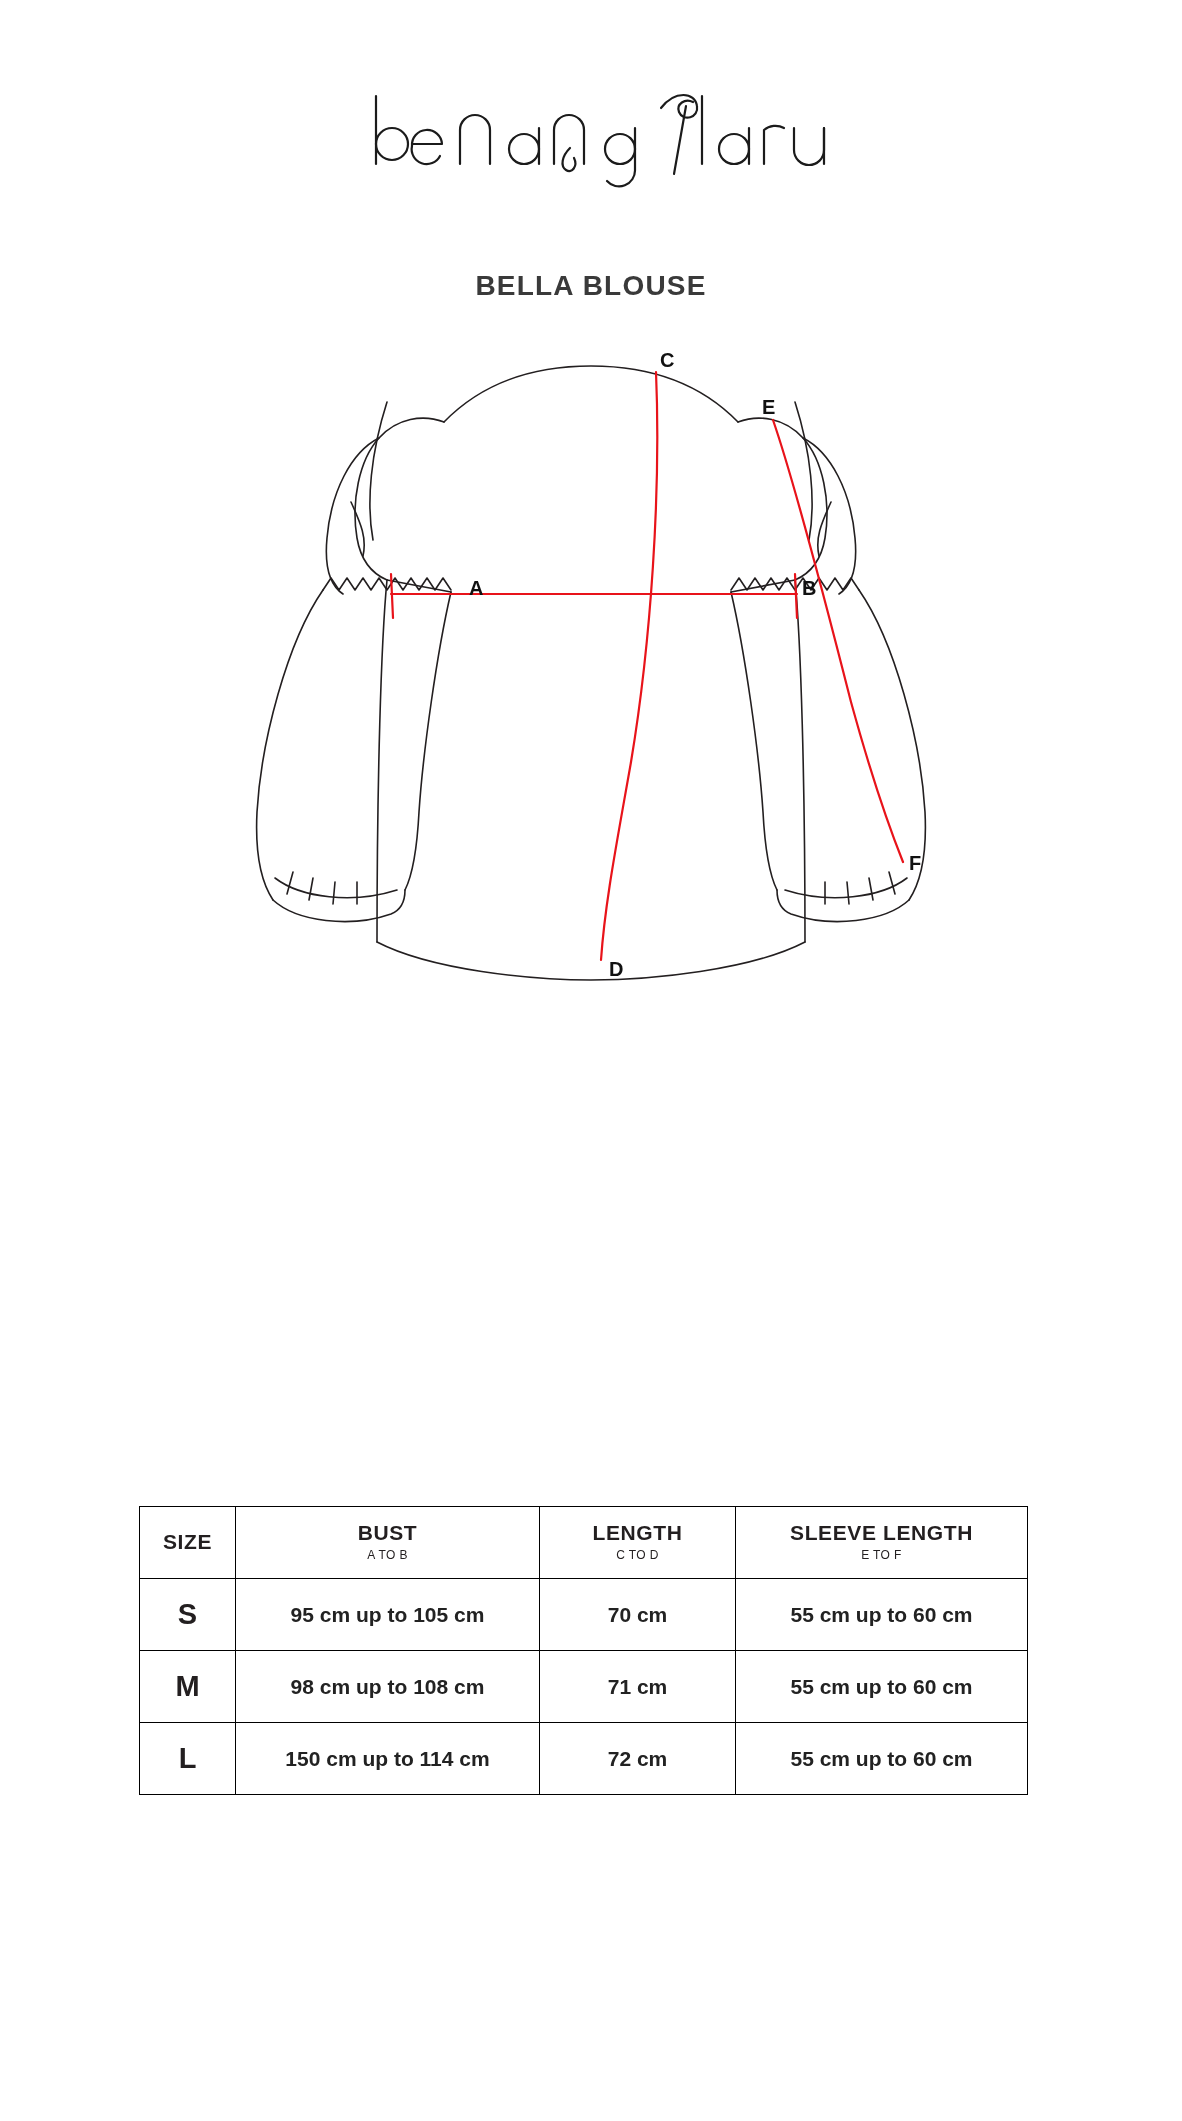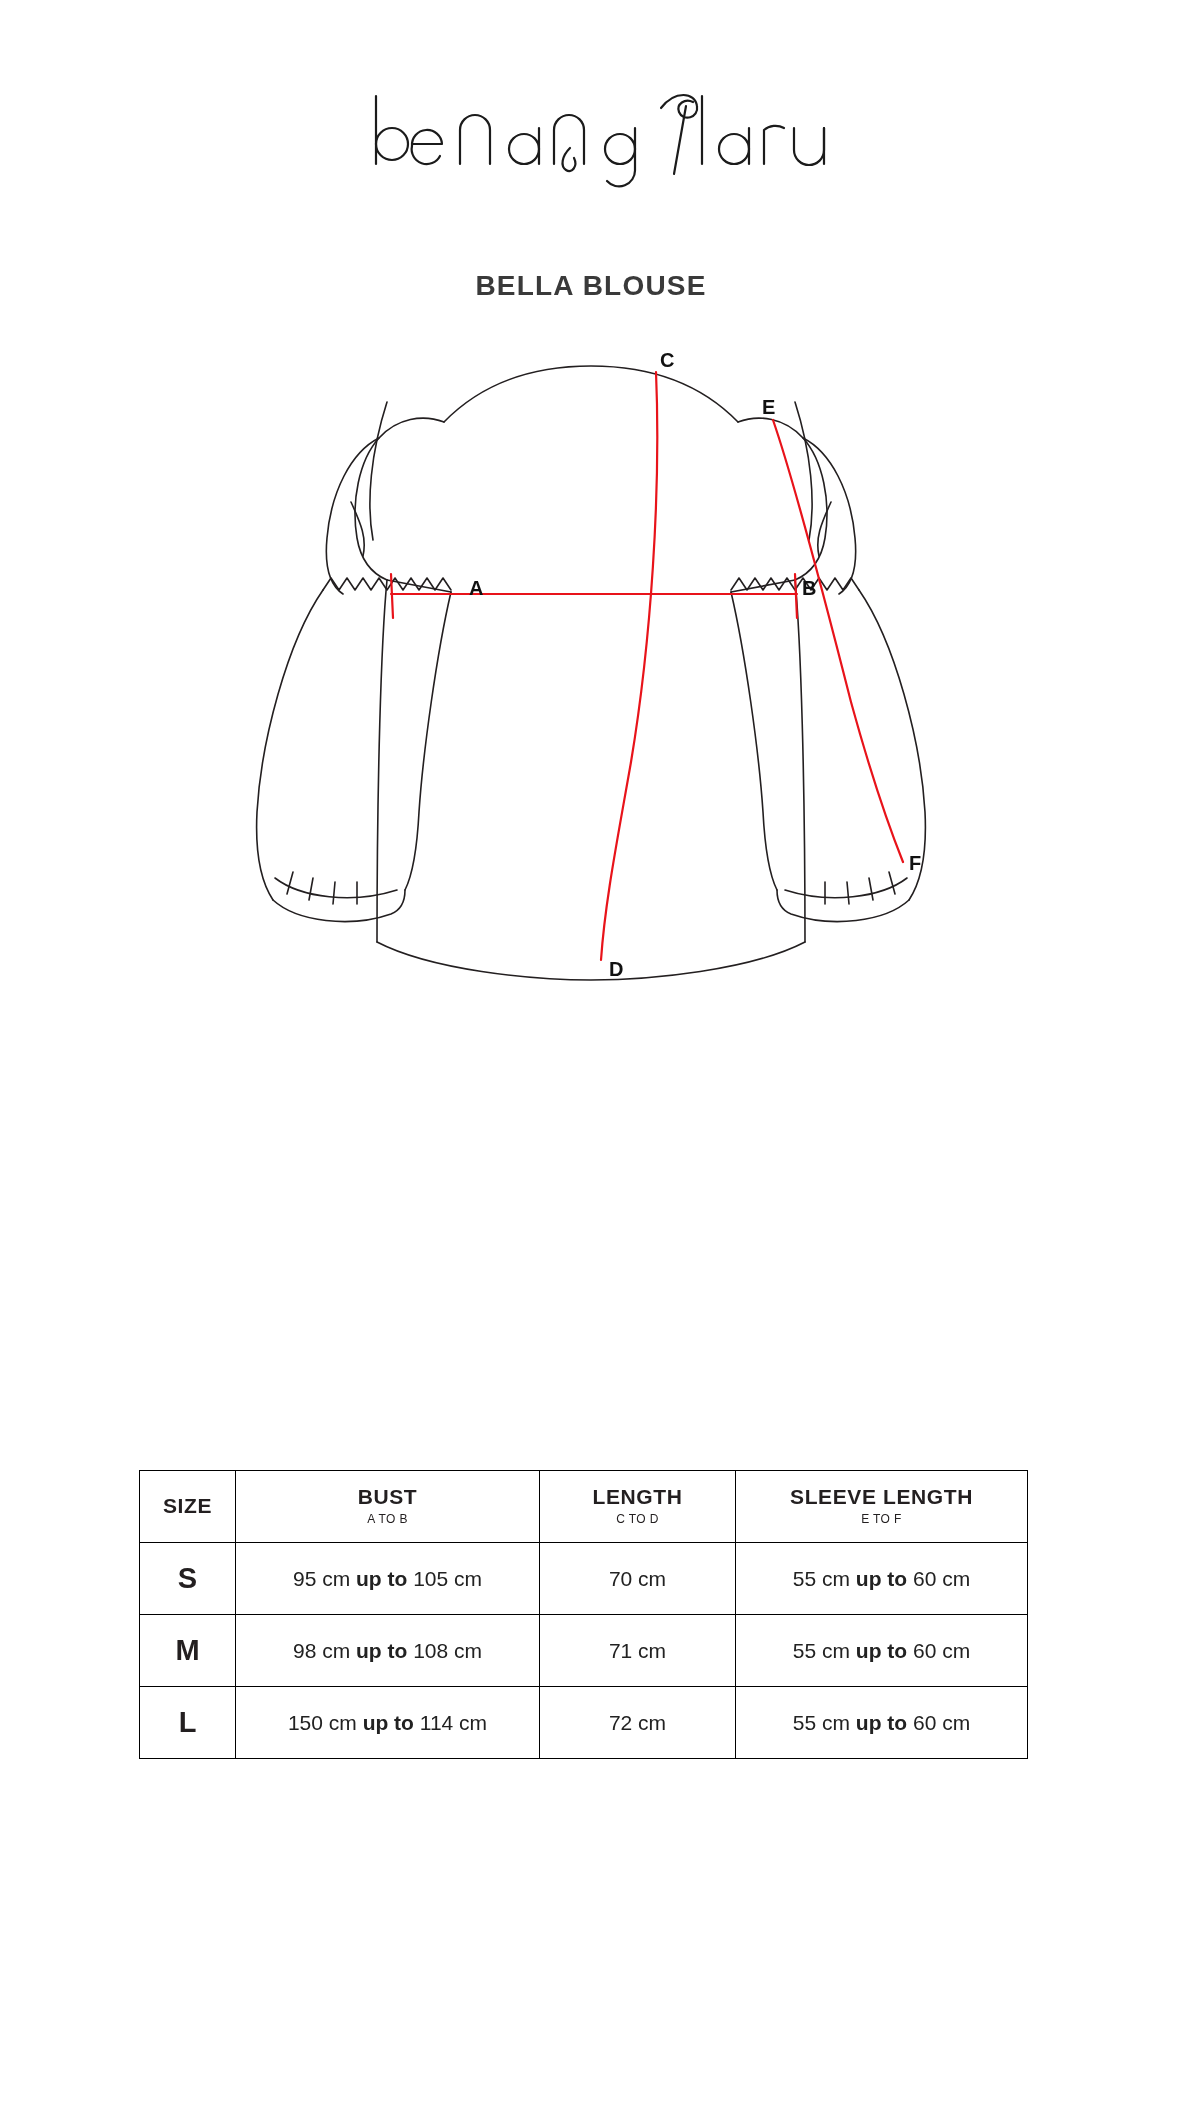--- a/index.html
+++ b/index.html
@@ -57,21 +57,21 @@
     font-size: 20px;
     font-weight: bold;
     color: #111;
     line-height: 1;
   }
 
   
   .table-wrap {
     position: absolute;
     left: 139px;
-    top: 1470px;
+    top: 1506px;
     width: 888px;
   }
   table.size-table {
     border-collapse: collapse;
     width: 100%;
     table-layout: fixed;
   }
   table.size-table th,
   table.size-table td {
     border: 1px solid #000;
@@ -102,21 +102,21 @@
     font-size: 29px;
     font-weight: bold;
     padding: 19px 0;
   }
   td.val-cell {
     font-size: 21px;
     font-weight: normal;
     padding: 19px 4px;
     color: #222;
   }
-  td.val-cell b { font-weight: normal; }
+  td.val-cell b { font-weight: bold; }
   .range-mid { font-weight: bold; }
 </style>
 </head>
 <body>
 
 <div class="brand">
   <div class="brand-mark">
     <svg width="470" height="110" viewBox="0 0 470 110">
       <g fill="none" stroke="#1b1b1b" stroke-width="2.2" stroke-linecap="round" stroke-linejoin="round">
 

